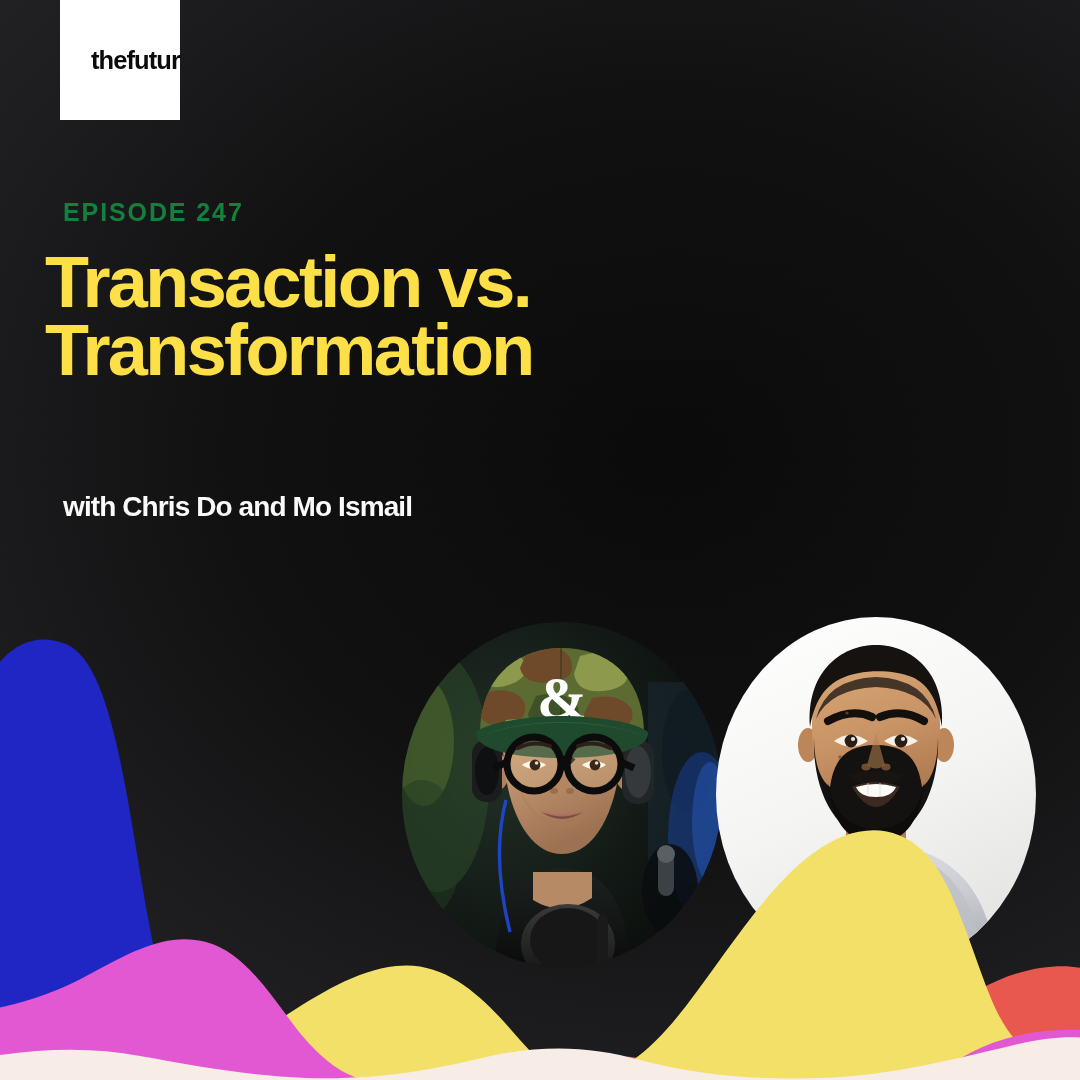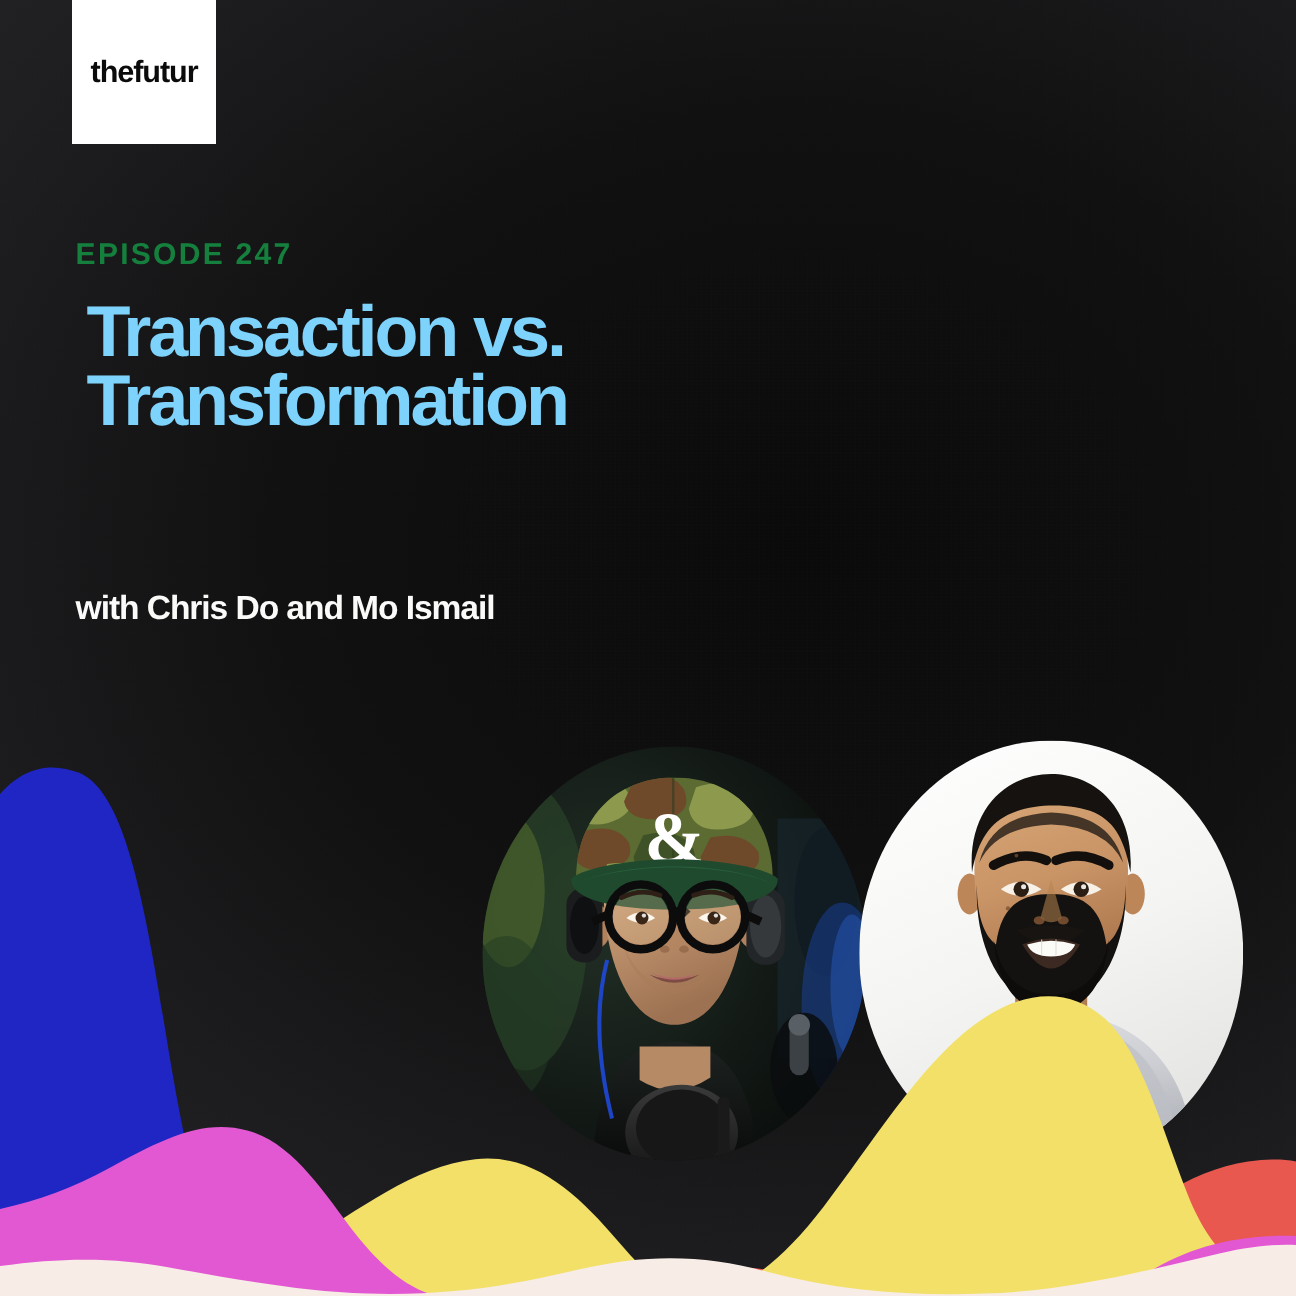--- a/index.html
+++ b/index.html
@@ -33,21 +33,21 @@
   
   .logo-box {
     position: absolute;
     left: 60px;
     top: 0px;
     width: 120px;
     height: 120px;
     background: #ffffff;
     display: flex;
     align-items: center;
-    justify-content: center;
+    justify-content: flex-end;
   }
   .logo-text {
     color: #0b0b0b;
     font-size: 25.5px;
     font-weight: bold;
     letter-spacing: -0.9px;
     line-height: 1;
     transform: translateY(1px);
   }
 
@@ -57,25 +57,25 @@
     left: 63px;
     top: 200px;
     color: #15803d;
     font-size: 25px;
     font-weight: bold;
     letter-spacing: 1.9px;
     line-height: 1;
   }
   .title {
     position: absolute;
-    left: 72px;
+    left: 45px;
     top: 248px;
     width: 660px;
-    color: #7dd3fc;
-    font-size: 60px;
+    color: #fde047;
+    font-size: 72px;
     font-weight: bold;
     letter-spacing: -2.6px;
     line-height: 0.95;
   }
   .title .line { display: block; }
   .byline {
     position: absolute;
     left: 63px;
     top: 493px;
     color: #fafaf8;

